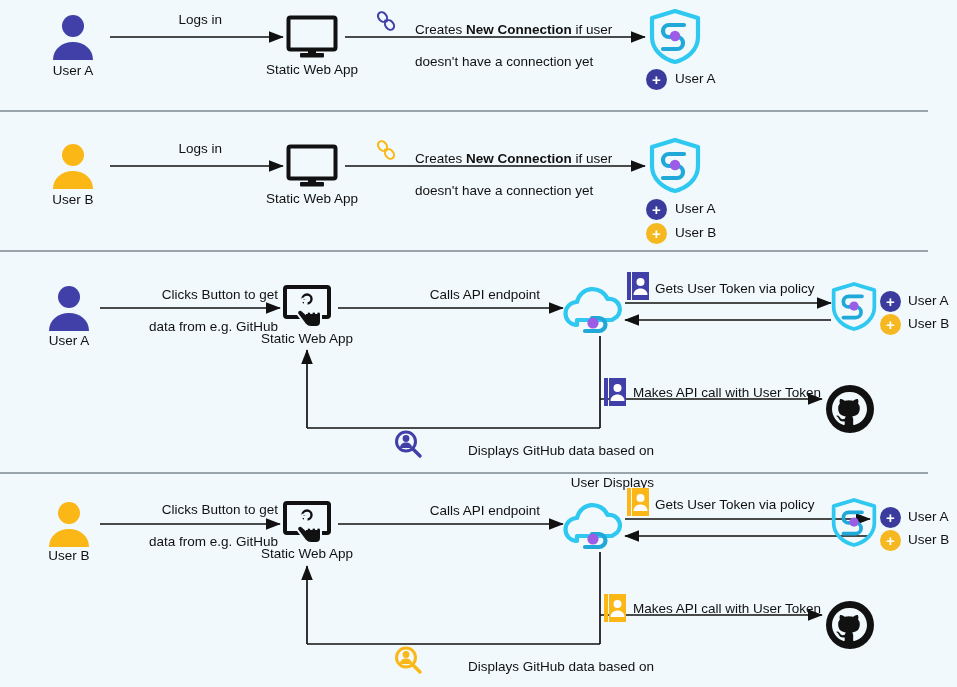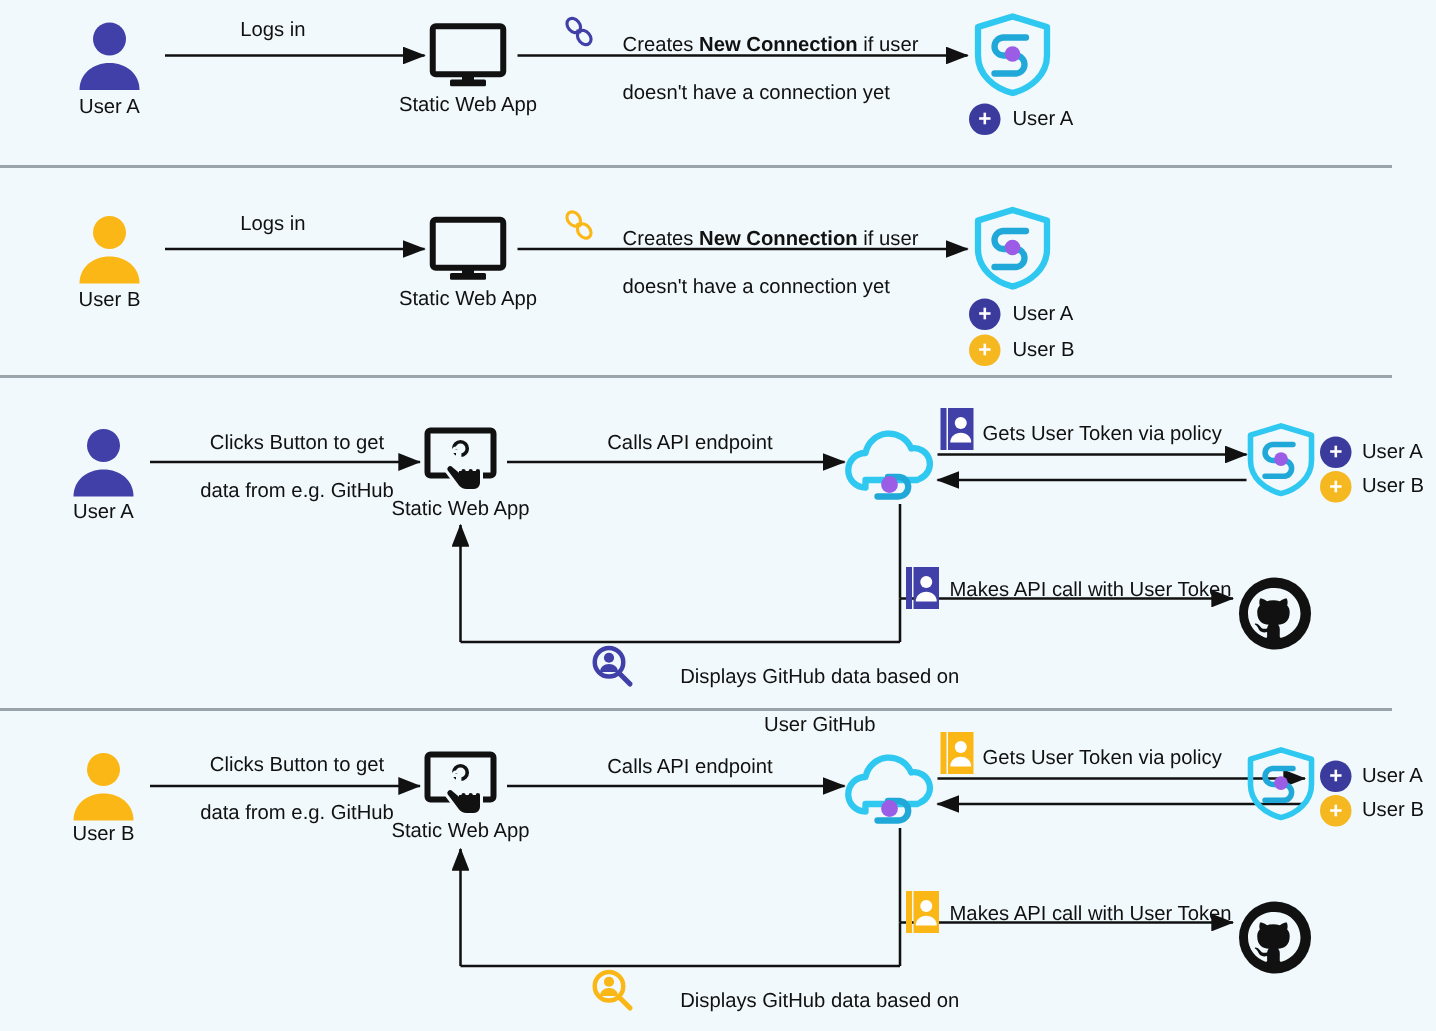--- a/index.html
+++ b/index.html
@@ -22,21 +22,21 @@
     background: #9aa5ab;
   }
 
   
   .lbl {
     position: absolute;
     font-size: 13.5px;
     line-height: 16px;
     color: #111;
     white-space: pre;
-    text-align: center;
+    text-align: right;
   }
   .node-cap {
     position: absolute;
     font-size: 13.5px;
     line-height: 16px;
     color: #111;
     text-align: center;
     white-space: nowrap;
   }
   .badge-lbl {
@@ -242,21 +242,21 @@
   </svg>
 
   <svg class="icon" style="left:394px;top:430px;" width="28" height="28" viewBox="0 0 28 28">
     <circle cx="12" cy="11.5" r="9.5" fill="none" stroke="#4040a8" stroke-width="3"></circle>
     <circle cx="12" cy="8.5" r="3.4" fill="#4040a8"></circle>
     <path d="M6 18c0-3.4 2.7-5.4 6-5.4s6 2 6 5.4z" fill="#4040a8"></path>
     <line x1="19" y1="19" x2="26" y2="26" stroke="#4040a8" stroke-width="3.4" stroke-linecap="round"></line>
   </svg>
   <div class="lbl" style="left:424px;top:427px;width:230px;">
     <span>Displays GitHub data based on</span><br>
-    <span>User GitHub</span>
+    <span>User Displays</span>
   </div>
 
   <div class="divider" style="top:472px;"></div>
 
   <svg class="icon" style="left:48px;top:501px;" width="42" height="46" viewBox="0 0 42 46">
     <circle cx="21" cy="12" r="11" fill="#fbb715"></circle>
     <path d="M1 46c0-11 9-18 20-18s20 7 20 18z" fill="#fbb715"></path>
   </svg>
   <div class="node-cap" style="left:29px;top:548px;width:80px;">User B</div>
 

